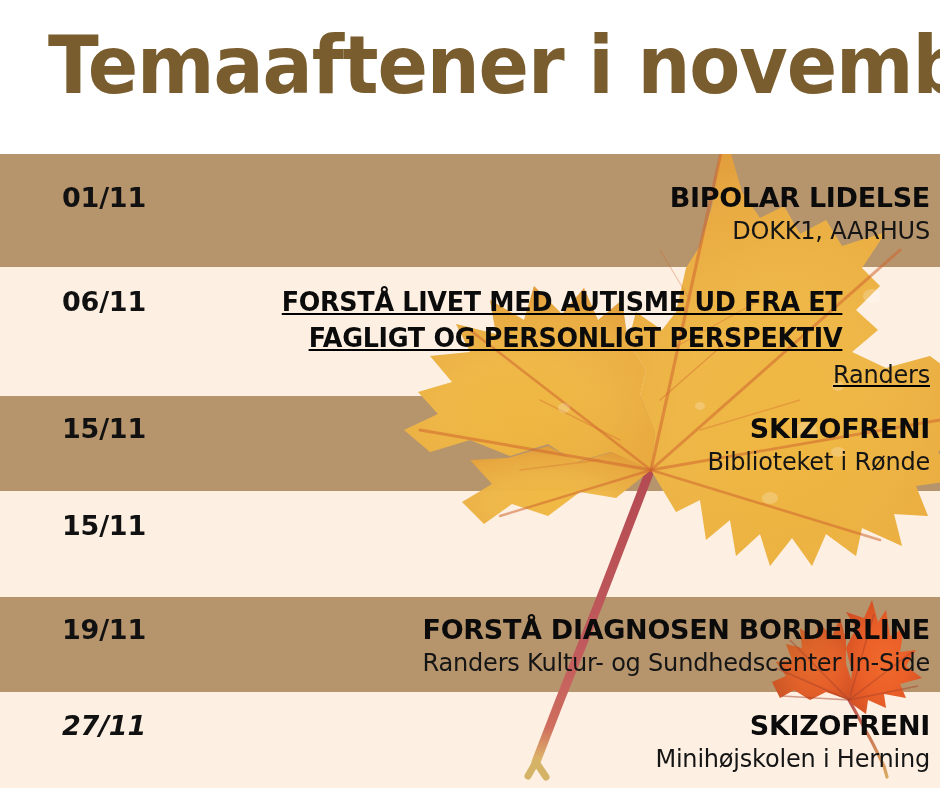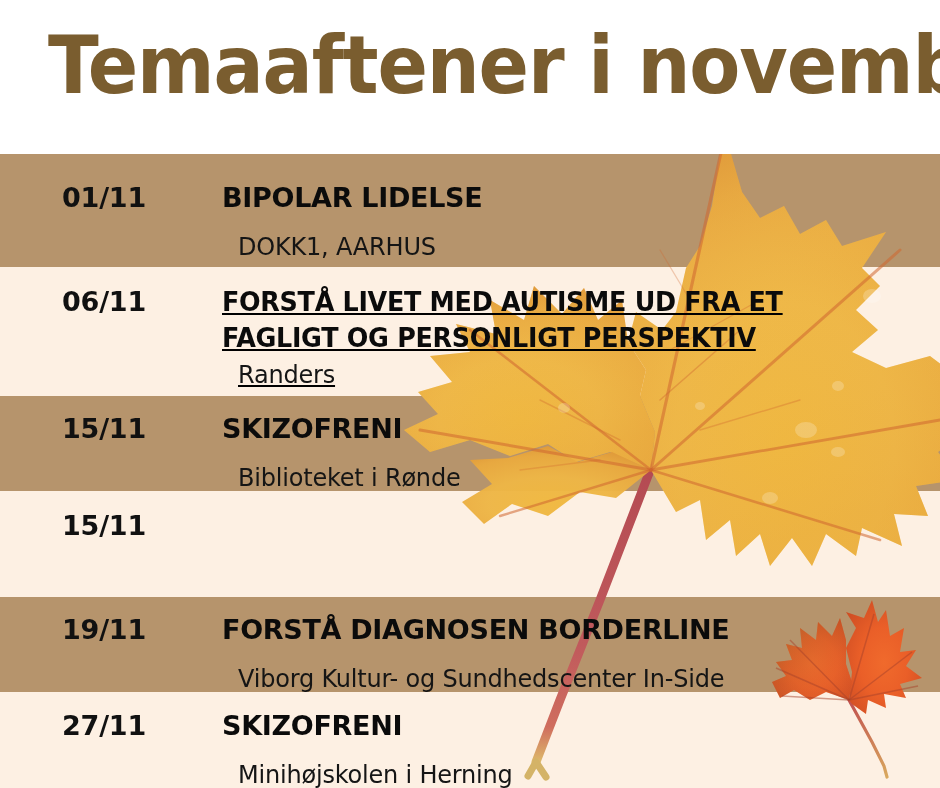--- a/index.html
+++ b/index.html
@@ -90,20 +90,21 @@
     font-size: 27px;
     font-weight: 700;
     color: #111111;
     letter-spacing: -0.2px;
     white-space: nowrap;
   }
   .row-body {
     position: absolute;
     left: 222px;
     right: 10px;
+    text-align: right;
   }
   .row-title {
     font-family: "DejaVu Sans", sans-serif;
     font-size: 27px;
     font-weight: 700;
     color: #0b0b0b;
     letter-spacing: -0.3px;
     line-height: 1.34;
     margin: 0;
     white-space: nowrap;
@@ -114,21 +115,21 @@
     white-space: normal;
     width: 660px;
   }
   .row-venue {
     font-family: "DejaVu Sans", sans-serif;
     font-size: 24px;
     font-weight: 400;
     color: #151515;
     letter-spacing: -0.2px;
     line-height: 1.3;
-    margin: 16px;
+    margin: 0;
     white-space: nowrap;
   }
 </style>
 </head>
 <body>
 
 <div id="poster">
 
   <div class="bands">
     <div class="band brown" style="top:0px;height:113px;"></div>
@@ -326,26 +327,26 @@
     <div class="row" style="top:491px;height:106px;">
       <div class="row-date" style="top:19px;">15/11</div>
       <div class="row-body" style="top:17px;">
       </div>
     </div>
 
     <div class="row" style="top:597px;height:95px;">
       <div class="row-date" style="top:17px;">19/11</div>
       <div class="row-body" style="top:15px;">
         <div class="row-title">FORSTÅ DIAGNOSEN BORDERLINE</div>
-        <div class="row-venue">Viborg Kultur- og Sundhedscenter In-Side</div>
+        <div class="row-venue">Randers Kultur- og Sundhedscenter In-Side</div>
       </div>
     </div>
 
     <div class="row" style="top:692px;height:96px;">
-      <div class="row-date" style="top:18px;">27/11</div>
+      <div class="row-date" style="top:18px;font-style:italic;">27/11</div>
       <div class="row-body" style="top:16px;">
         <div class="row-title">SKIZOFRENI</div>
         <div class="row-venue">Minihøjskolen i Herning</div>
       </div>
     </div>
 
   </div>
 </div>
 
 </body></html>

